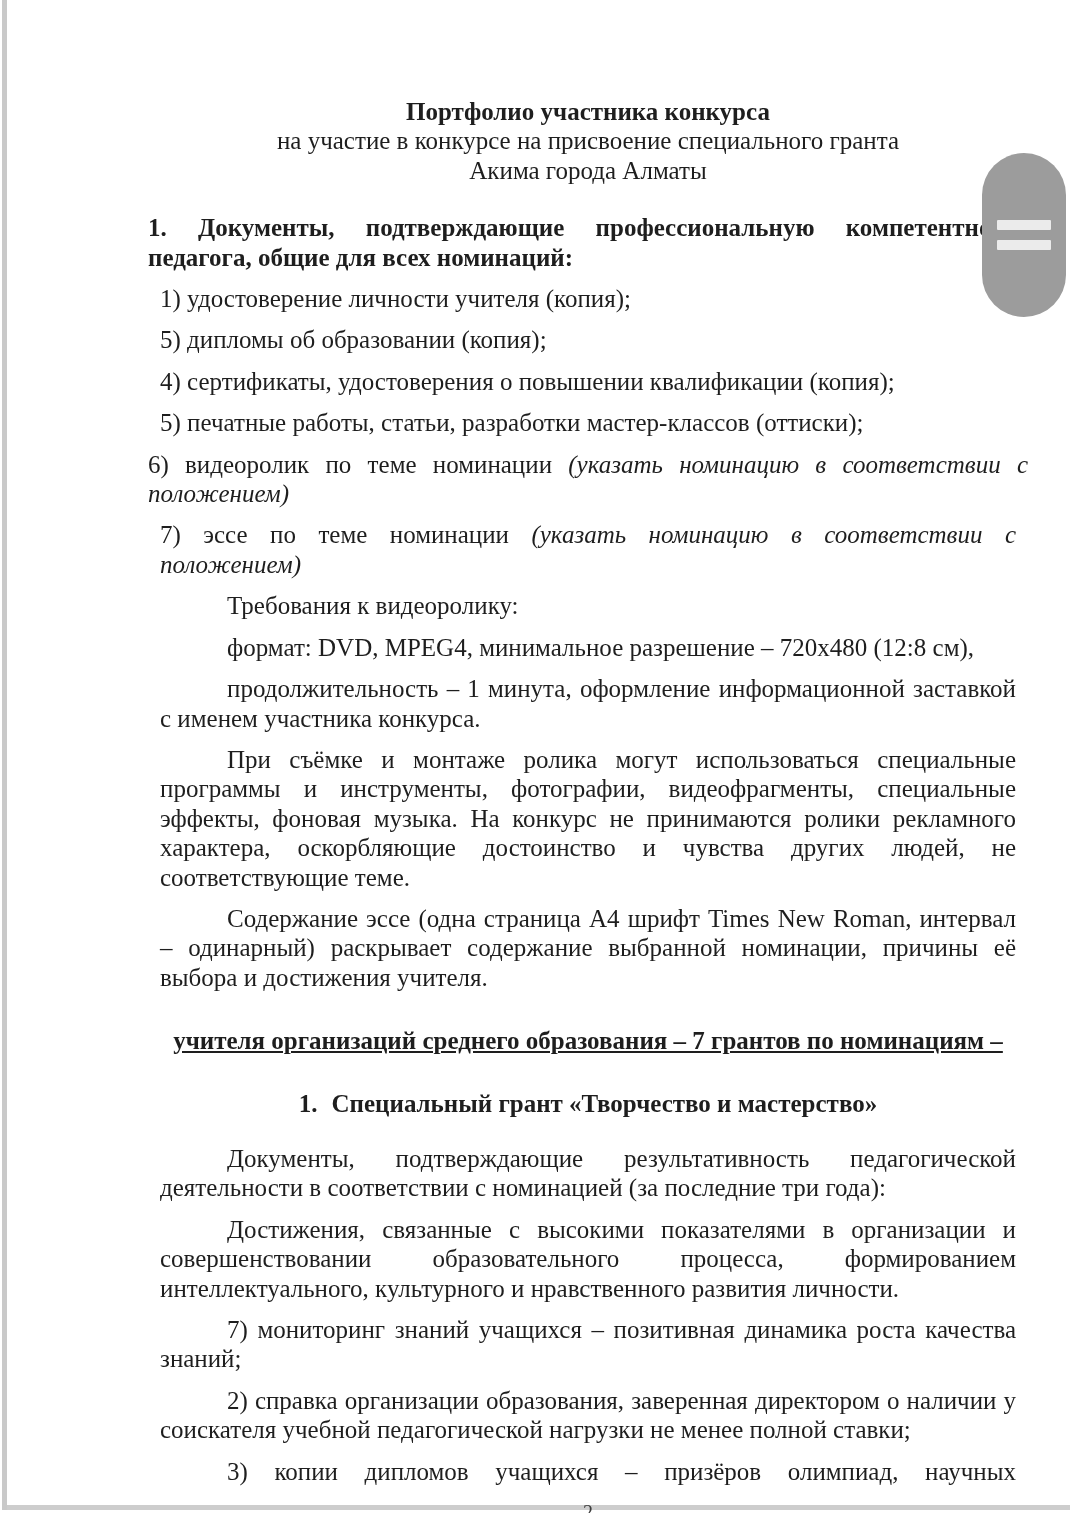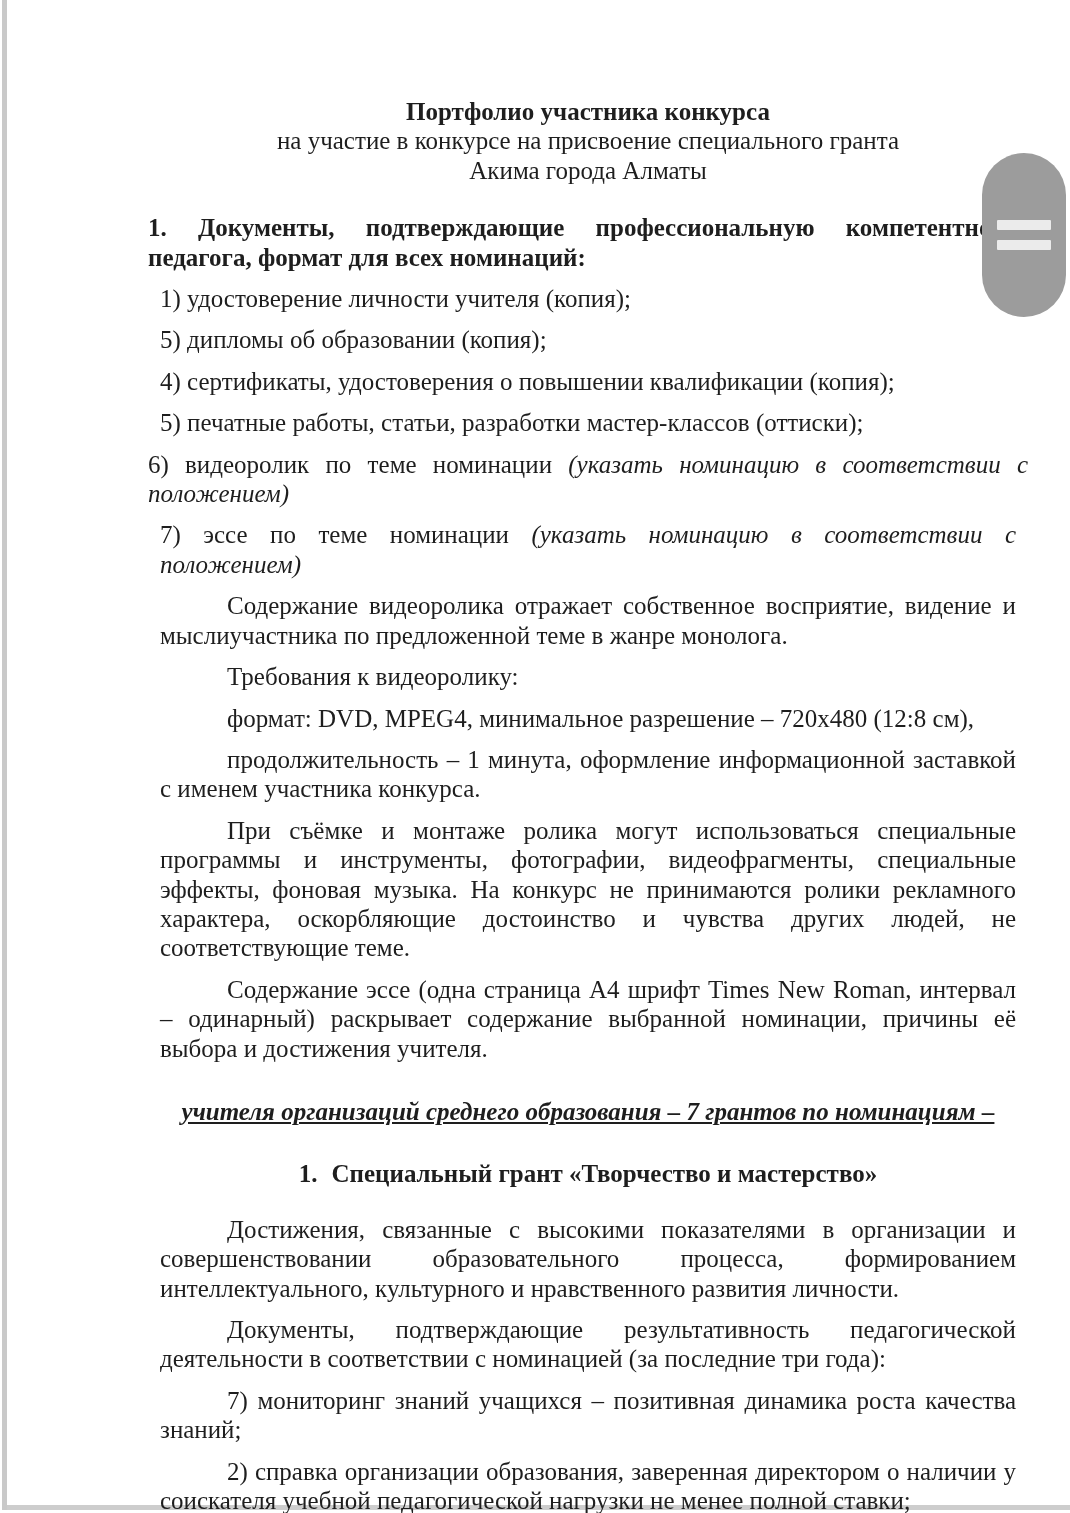--- a/index.html
+++ b/index.html
@@ -86,21 +86,20 @@
     text-align-last: justify;
   }
   .indent { text-indent: 67px; }
   .para-block { margin-top: 7px; }
   .stretch-last { text-align-last: justify; }
   .subheading {
     margin-top: 34px;
     margin-bottom: 33px;
     text-align: center;
     font-weight: bold;
-    font-style: italic;
     text-decoration: underline;
   }
   .grant-heading {
     text-align: center;
     font-weight: bold;
     margin-bottom: 26px;
   }
   .grant-heading .num { margin-right: 14px; }
   .page-number {
     margin-top: 3px;
@@ -126,55 +125,54 @@
 <div class="content">
 
   <div class="title-block">
     <div class="t1">Портфолио участника конкурса</div>
     <div>на участие в конкурсе на присвоение специального гранта</div>
     <div>Акима города Алматы</div>
   </div>
 
   <div class="sec-heading">
     <div class="stretch-line">1. Документы, подтверждающие профессиональную компетентность</div>
-    <div>педагога, формат для всех номинаций:</div>
+    <div>педагога, общие для всех номинаций:</div>
   </div>
 
   <p class="item">1) удостоверение личности учителя (копия);</p>
   <p class="item">5) дипломы об образовании (копия);</p>
   <p class="item">4) сертификаты, удостоверения о повышении квалификации (копия);</p>
   <p class="item">5) печатные работы, статьи, разработки мастер-классов (оттиски);</p>
 
   <div class="item">
     <span class="stretch">
       <span>6) видеоролик по теме номинации </span><i>(указать номинацию в соответствии с</i>
     </span>
     <i>положением)</i>
   </div>
 
   <p class="item">
     <span>7) эссе по теме номинации </span><i>(указать номинацию в соответствии с положением)</i>
   </p>
 
   <div class="para-block">
-    <p class="indent">Содержание видеоролика отражает собственное восприятие, видение и мыслиучастника по предложенной теме в жанре монолога.</p>
     <p class="indent">Требования к видеоролику:</p>
     <p class="indent">формат: DVD, MPEG4, минимальное разрешение – 720x480 (12:8 см),</p>
     <p class="indent">продолжительность – 1 минута, оформление информационной заставкой с именем участника конкурса.</p>
     <p class="indent">При съёмке и монтаже ролика могут использоваться специальные программы и инструменты, фотографии, видеофрагменты, специальные эффекты, фоновая музыка. На конкурс не принимаются ролики рекламного характера, оскорбляющие достоинство и чувства других людей, не соответствующие теме.</p>
     <p class="indent">Содержание эссе (одна страница А4 шрифт Times New Roman, интервал – одинарный) раскрывает содержание выбранной номинации, причины её выбора и достижения учителя.</p>
   </div>
 
   <div class="subheading">учителя организаций среднего образования – 7 грантов по номинациям –</div>
 
   <div class="grant-heading">
     <span class="num">1.</span><span>Специальный грант «Творчество и мастерство»</span>
   </div>
 
+  <p class="indent">Документы, подтверждающие результативность педагогической деятельности в соответствии с номинацией (за последние три года):</p>
   <p class="indent">Достижения, связанные с высокими показателями в организации и совершенствовании образовательного процесса, формированием интеллектуального, культурного и нравственного развития личности.</p>
-  <p class="indent">Документы, подтверждающие результативность педагогической деятельности в соответствии с номинацией (за последние три года):</p>
   <p class="indent">7) мониторинг знаний учащихся – позитивная динамика роста качества знаний;</p>
   <p class="indent">2) справка организации образования, заверенная директором о наличии у соискателя учебной педагогической нагрузки не менее полной ставки;</p>
   <p class="indent stretch-last">3) копии дипломов учащихся – призёров олимпиад, научных</p>
 
   <div class="page-number">2</div>
 
 </div>
 
 </body></html>

